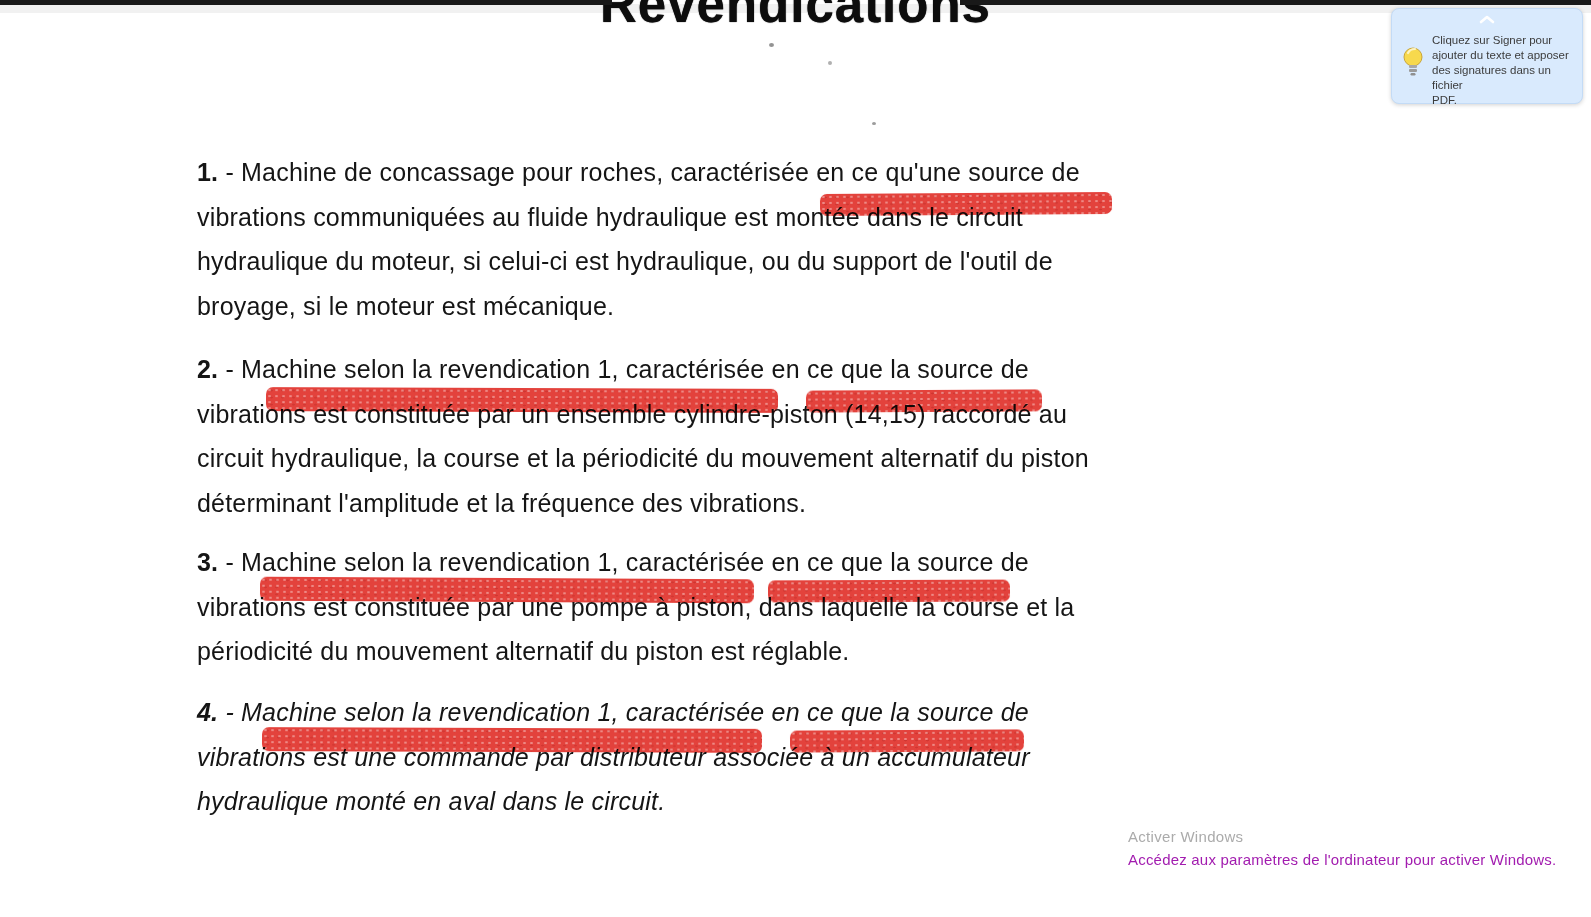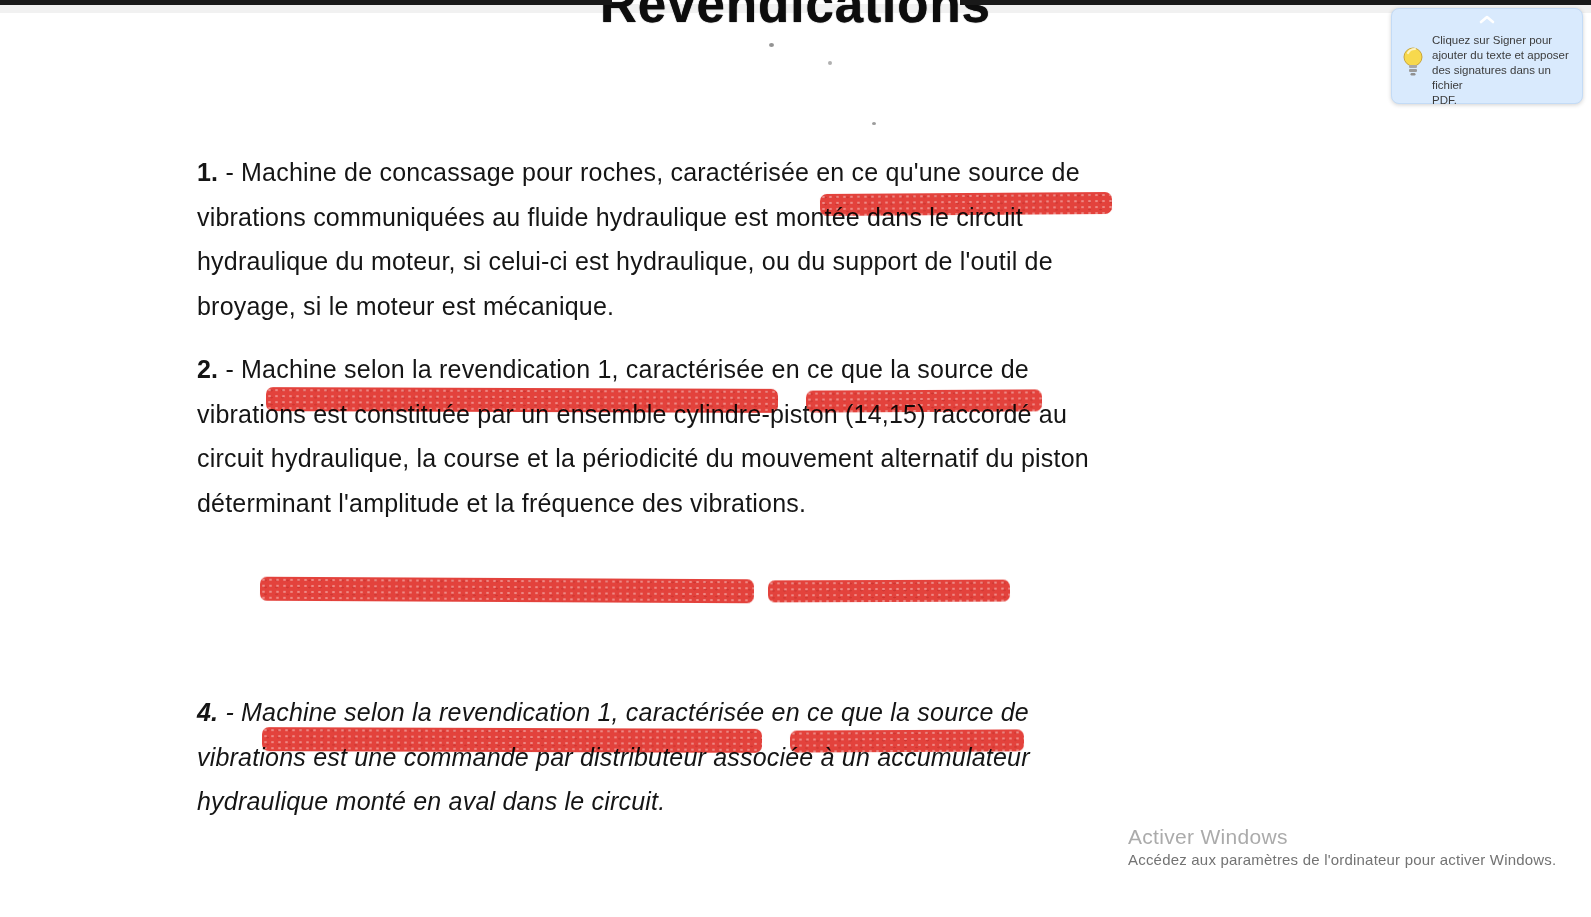--- a/index.html
+++ b/index.html
@@ -86,24 +86,24 @@
   }
   .bulb { width: 26px; flex: 0 0 26px; margin-top: 12px; }
   .tooltip-text {
     font-size: 11.5px; line-height: 15px; color: #3c3c3c;
     white-space: pre-line; margin-left: 6px;
   }
 
   
   .watermark { position: absolute; left: 1128px; top: 824px; z-index: 2; }
   .wm-line1 {
-    font-size: 21px; line-height: 26px; color: #ababab; letter-spacing: 0.3px;
+    font-size: 15px; line-height: 26px; color: #ababab; letter-spacing: 0.3px;
   }
   .wm-line2 {
-    font-size: 15px; line-height: 20px; color: #737373; letter-spacing: 0.2px;
+    font-size: 15px; line-height: 20px; color: #a21caf; letter-spacing: 0.2px;
   }
 </style>
 </head>
 <body>
 
 <div class="page">
 
   <div class="top-strip"></div>
   <div class="edge-bar left"></div>
   <div class="edge-bar right"></div>
@@ -118,20 +118,25 @@
     <span class="claim-num">1.</span><span class="claim-body"> - Machine de concassage pour roches, caractérisée en ce qu'une source de
 vibrations communiquées au fluide hydraulique est montée dans le circuit
 hydraulique du moteur, si celui-ci est hydraulique, ou du support de l'outil de
 broyage, si le moteur est mécanique.</span>
   </p>
   <p class="claim c2">
     <span class="claim-num">2.</span><span class="claim-body"> - Machine selon la revendication 1, caractérisée en ce que la source de
 vibrations est constituée par un ensemble cylindre-piston (14,15) raccordé au
 circuit hydraulique, la course et la périodicité du mouvement alternatif du piston
 déterminant l'amplitude et la fréquence des vibrations.</span>
+  </p>
+  <p class="claim c3">
+    <span class="claim-num">3.</span><span class="claim-body"> - Machine selon la revendication 1, caractérisée en ce que la source de
+vibrations est constituée par une pompe à piston, dans laquelle la course et la
+périodicité du mouvement alternatif du piston est réglable.</span>
   </p>
   <p class="claim c4">
     <span class="claim-num">4.</span><span class="claim-body"> - Machine selon la revendication 1, caractérisée en ce que la source de
 vibrations est une commande par distributeur associée à un accumulateur
 hydraulique monté en aval dans le circuit.</span>
   </p>
 
   <div class="stroke" style="left:820px;top:193px;width:292px;height:22px;transform:rotate(-0.4deg)"></div>
   <div class="stroke" style="left:266px;top:388px;width:512px;height:24px;transform:rotate(0.2deg)"></div>
   <div class="stroke" style="left:806px;top:390px;width:236px;height:22px;transform:rotate(-0.3deg)"></div>

